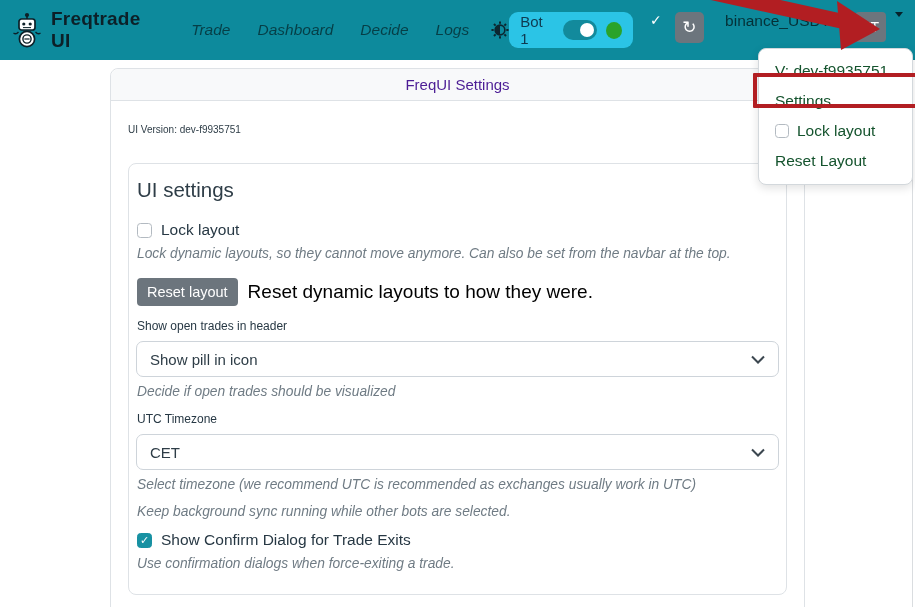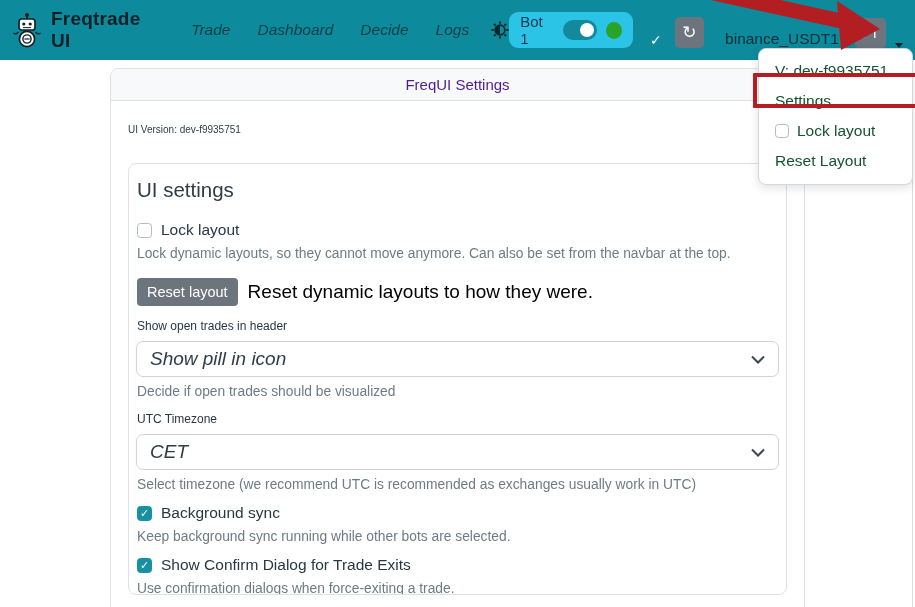--- a/index.html
+++ b/index.html
@@ -11,21 +11,21 @@
   
   .navbar { position:absolute; top:0; left:0; right:0; height:60px;
             background:var(--navbar-bg,#0d8a9c); display:flex; align-items:center;
             padding:0 12px; z-index:20; }
   .brand { display:flex; align-items:center; gap:9px; cursor:pointer; }
   .brand-text { font-size:19px; font-weight:600; color:#0c2028; letter-spacing:.2px; }
   .nav-links { display:flex; gap:27px; margin-left:28px; }
   .nav-link { font-size:15.5px; color:rgba(0,0,0,.55); cursor:pointer;font-style:italic; }
   .theme-toggle { margin-left:22px; display:flex; align-items:center; cursor:pointer; }
 
-  .nav-right { margin-left:auto; display:flex; align-items:flex-end; }
+  .nav-right { margin-left:auto; display:flex; align-items:flex-start; }
   .bot-pill { background:var(--pill-bg,#2bc4e6); border-radius:9px; height:36px;
               display:flex; align-items:center; padding:0 11px; gap:9px; cursor:pointer; }
   .bot-pill-label { font-size:15px; color:#0f3a50; }
   .toggle { position:relative; width:36px; height:20px; border-radius:10px;
             background:#128a9c; cursor:pointer; }
   .toggle-knob { position:absolute; top:3px; right:3px; width:14px; height:14px;
                  border-radius:50%; background:#fff; }
   .status-dot { width:17px; height:17px; border-radius:50%; background:var(--status-green,#2aa32a); }
 
   .nav-check { margin:0 13px 0 17px; color:#fff; font-weight:bold; font-size:14px;
@@ -58,32 +58,32 @@
 
   .check-row { display:flex; align-items:center; gap:9px; margin:0 1px; }
   .checkbox { width:15px; height:15px; border:1px solid #b3bac1; border-radius:3.5px;
               background:#fff; flex:0 0 auto; cursor:pointer; position:relative; }
   .checkbox.checked { background:var(--accent-teal,#1791a2); border-color:var(--accent-teal,#1791a2); }
   .checkbox.checked::after { content:"\2713"; position:absolute; left:0; top:0; right:0; bottom:0;
               color:#fff; font-size:11px; line-height:13px; text-align:center;
               font-family:"DejaVu Sans", sans-serif; font-weight:bold; }
   .check-label { font-size:15.5px; color:#273844; cursor:pointer; }
 
-  .help-text { font-size:13.8px; color:#6f7b84; margin:7px 1px 12px; }
+  .help-text { font-size:13.8px; color:#6f7b84; margin:7px 1px 12px;font-style:italic; }
 
   .reset-row { display:flex; align-items:center; gap:10px; margin:17px 1px 13px; }
   .btn-secondary { background:var(--secondary-gray,#6c757d); color:#fff; border:none;
                    border-radius:4px; padding:6px 10px; font-size:14.5px; cursor:pointer;
                    font-family:"Liberation Sans", sans-serif; }
   .inline-help { font-size:19px; color:#000000; }
 
   .form-label { font-size:12px; color:#273844; margin:13px 1px 8px; }
   .select { height:36px; border:1px solid #ced4da; border-radius:7px; background:#fff;
             display:flex; align-items:center; justify-content:space-between;
-            padding:0 13px; font-size:19px; color:#2e3d47; cursor:pointer;font-style:italic; }
+            padding:0 13px; font-size:15px; color:#2e3d47; cursor:pointer; }
   .select .chevron { flex:0 0 auto; margin-left:8px; display:flex; }
 
   
   .dropdown-menu { position:absolute; left:758px; top:48px; width:155px; background:#fff;
                    border:1px solid #d3d8dc; border-radius:8px; padding:8px 0 7px;
                    box-shadow:0 3px 10px rgba(0,0,0,.12); z-index:40; }
   .dropdown-item { font-size:15.5px; color:#14532d; padding:3px 16px; margin-bottom:3px;
                    line-height:21px; white-space:nowrap; cursor:pointer; }
   .dropdown-item.with-check { display:flex; align-items:center; gap:8px; }
   .dropdown-item .checkbox { width:14px; height:14px; }
@@ -194,24 +194,20 @@
         <div class="select">
           <span>CET</span>
           <span class="chevron">
             <svg width="14" height="9" viewBox="0 0 14 9">
                 <path d="M1 1.5 L7 7.5 L13 1.5" fill="none" stroke="#3c4750" stroke-width="2"></path>
               </svg>
           </span>
         </div>
         <div class="help-text">Select timezone (we recommend UTC is recommended as exchanges usually work in UTC)</div>
 
-        <div class="check-row">
-          <span class="checkbox checked"></span>
-          <span class="check-label">Background sync</span>
-        </div>
         <div class="help-text">Keep background sync running while other bots are selected.</div>
 
         <div class="check-row">
           <span class="checkbox checked"></span>
           <span class="check-label">Show Confirm Dialog for Trade Exits</span>
         </div>
         <div class="help-text">Use confirmation dialogs when force-exiting a trade.</div>
       </div>
     </div>
   </div>

